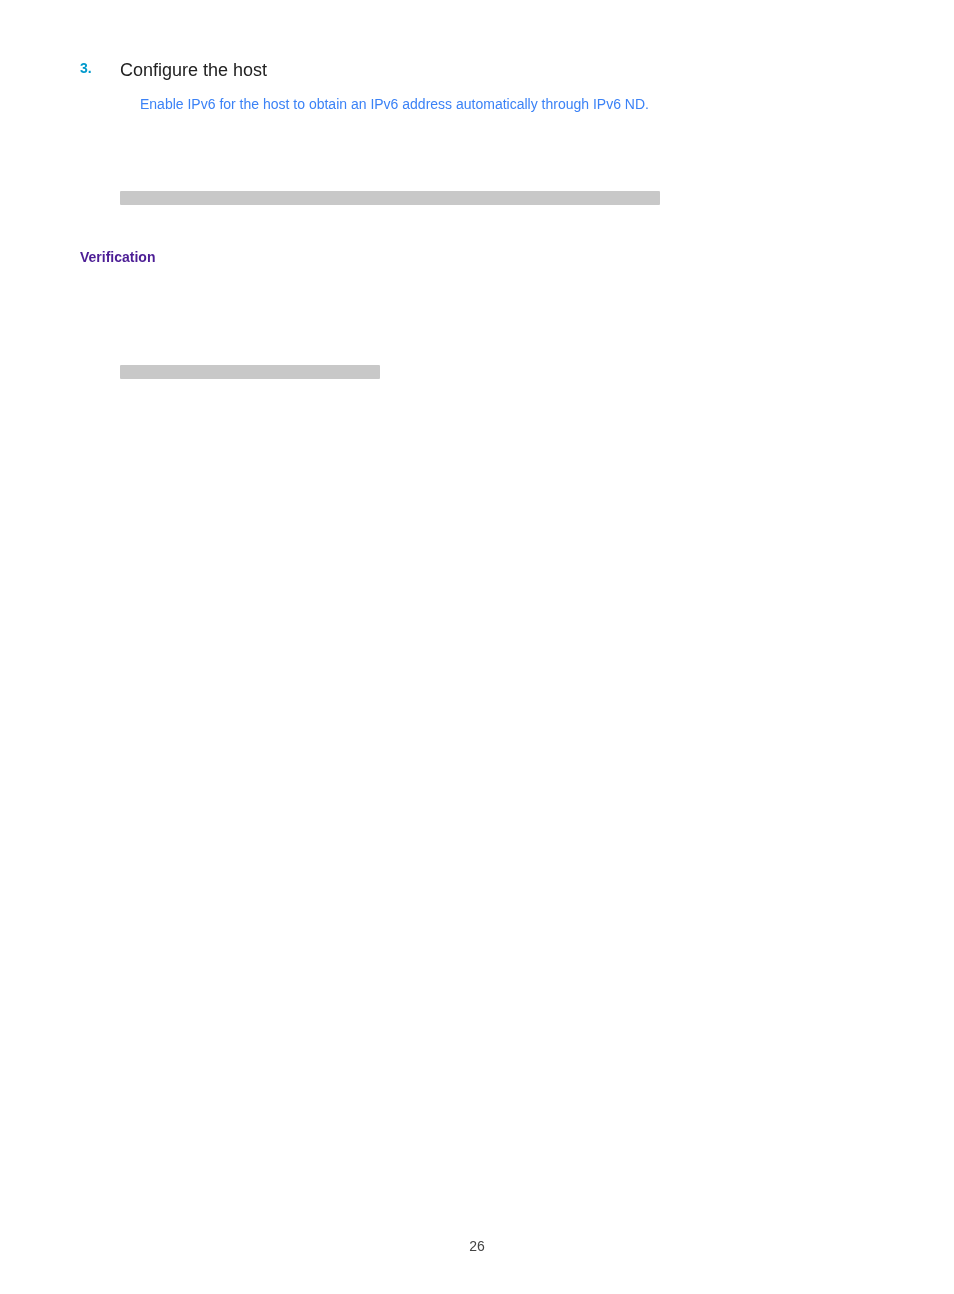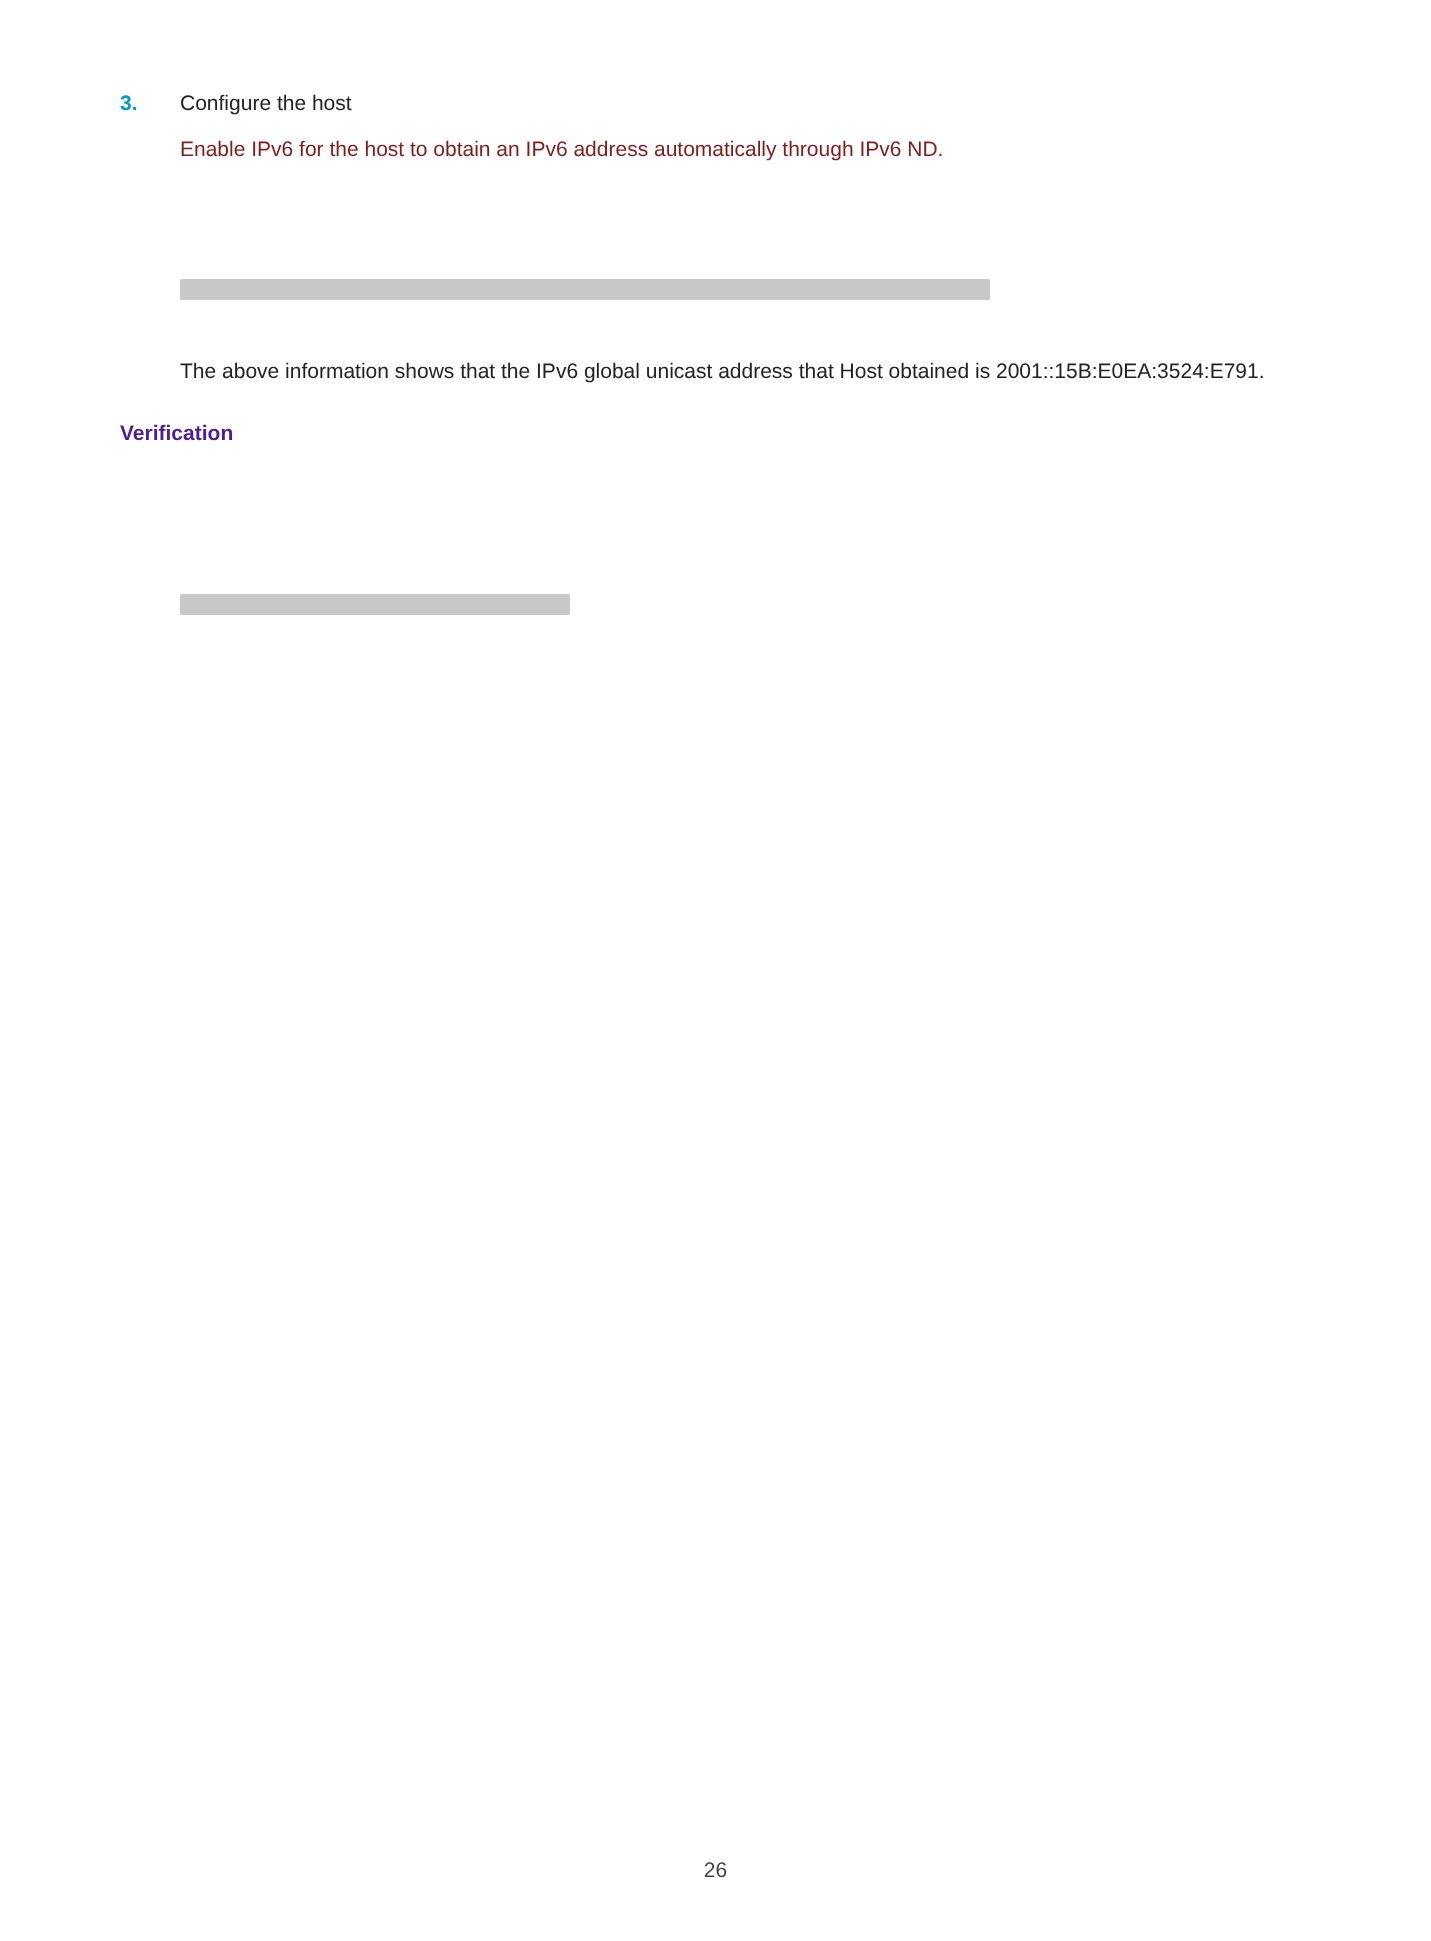--- a/index.html
+++ b/index.html
@@ -33,29 +33,29 @@
 
     .step-number {
       color: #0099cc;
       font-weight: bold;
       font-size: 14px;
       min-width: 30px;
       margin-right: 10px;
     }
 
     .step-text {
-      font-size: 14px;
+      font-size: 18px;
       color: #222222;
     }
 
     .step-description {
-      margin-left: 40px;
+      margin-left: 60px;
       margin-bottom: 16px;
       font-size: 14px;
-      color: #7f1d1d;
+      color: #3b82f6;
       line-height: 1.6;
     }
 
     .code-block {
       background: #c8c8c8;
       height: 14px;
       margin-left: 40px;
       margin-bottom: 16px;
       border-radius: 1px;
     }
@@ -126,23 +126,20 @@
   </div>
 
   <div class="step-description">Enable IPv6 for the host to obtain an IPv6 address automatically through IPv6 ND.</div>
 
   <div class="spacer"></div>
 
   <div class="code-block code-block-wide"></div>
 
   <div class="spacer-sm"></div>
 
-  <div class="info-text">
-    <span>The above information shows that the IPv6 global unicast address that Host obtained is 2001::15B:E0EA:3524:E791.</span>
-  </div>
 
   <div class="verification-section">
     <div class="section-heading">Verification</div>
   </div>
 
   <div style="height: 80px;"></div>
 
   <div class="code-block code-block-medium"></div>
 
   <div class="page-number">26</div>

